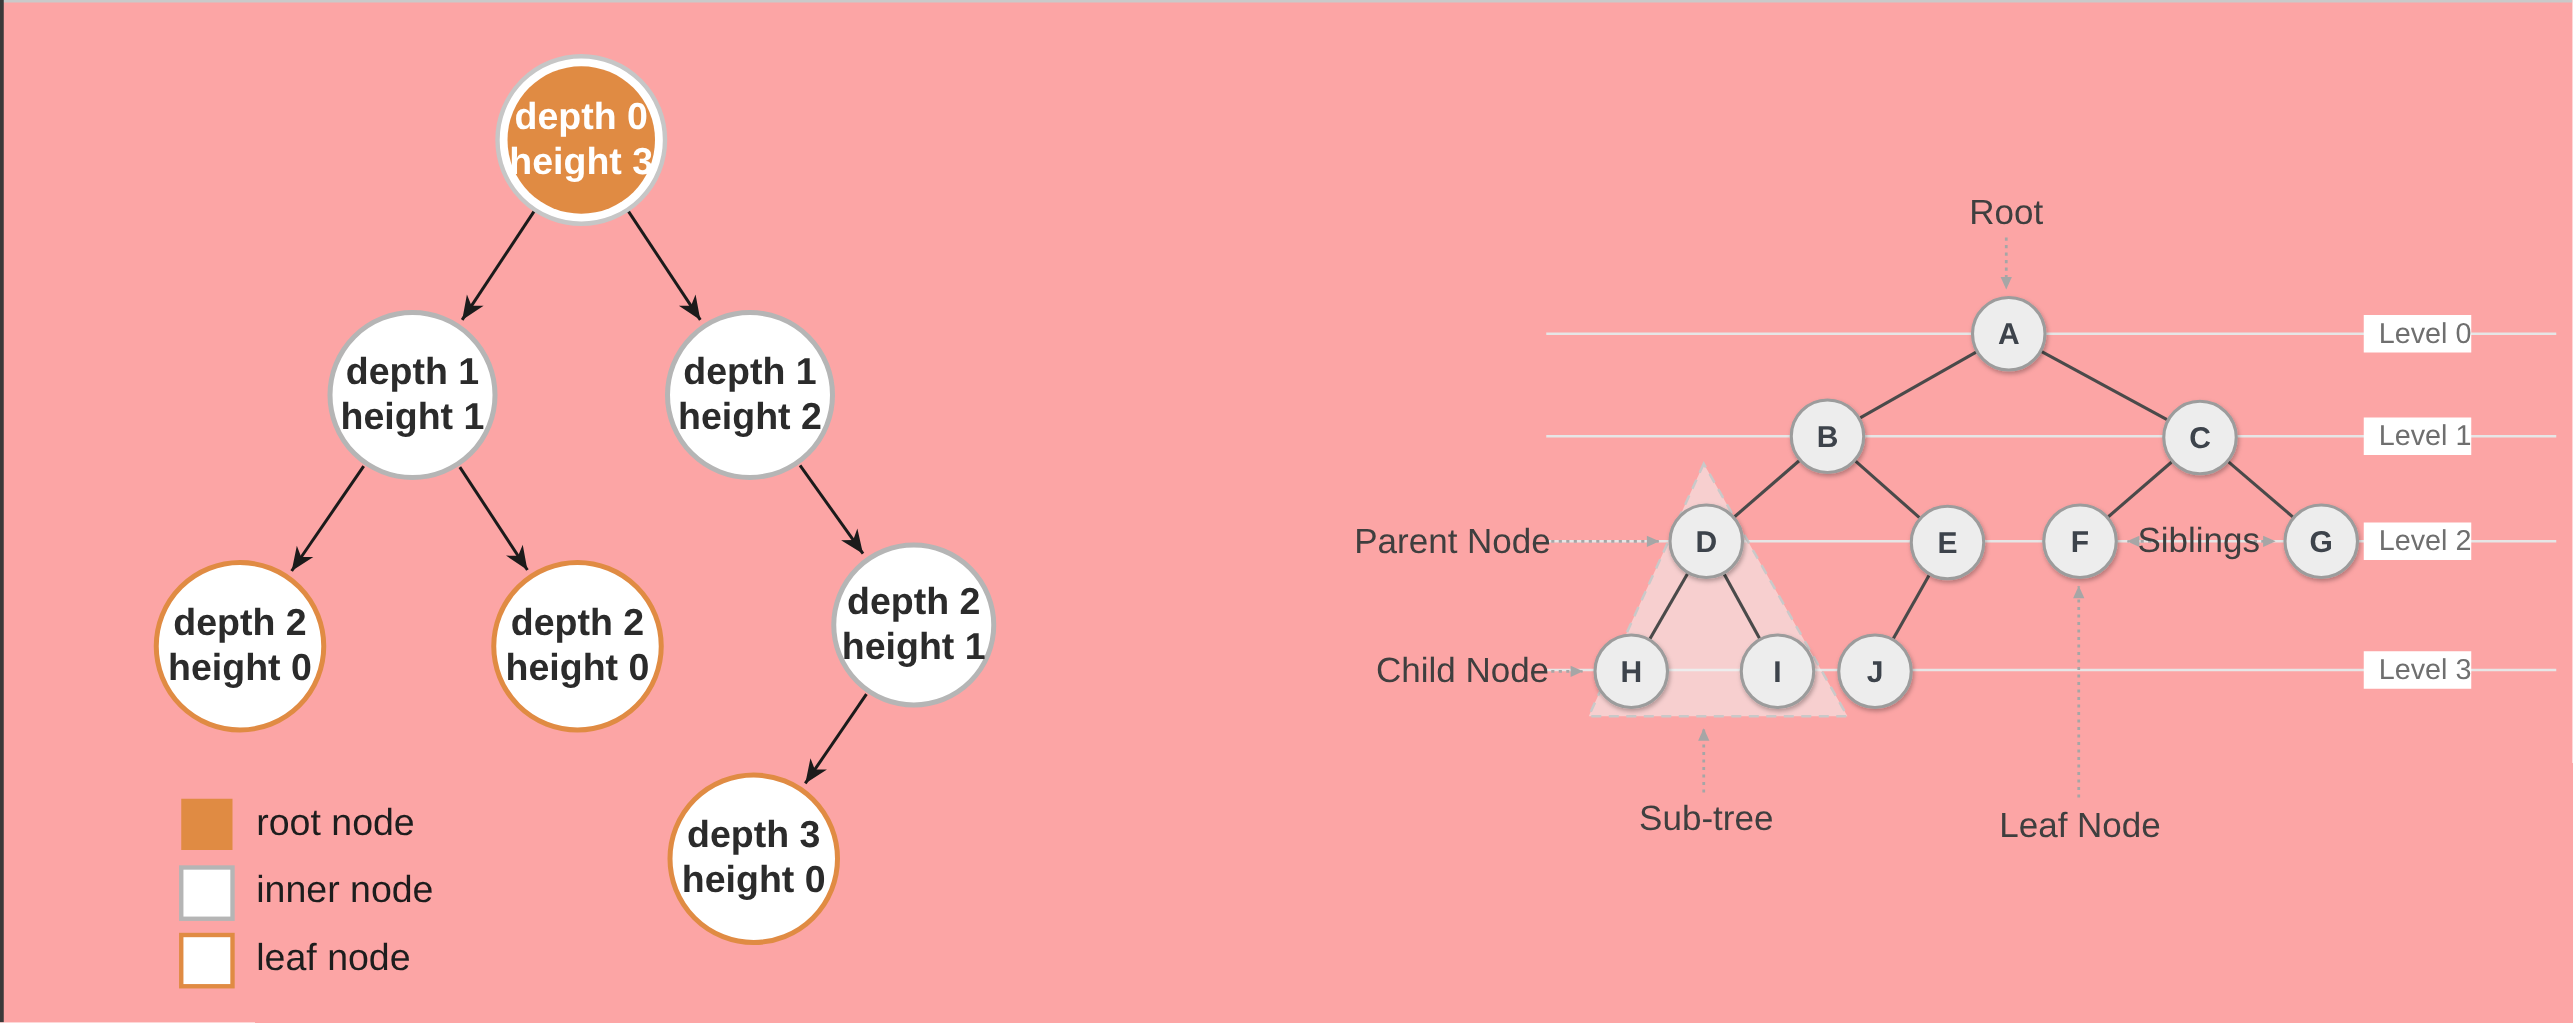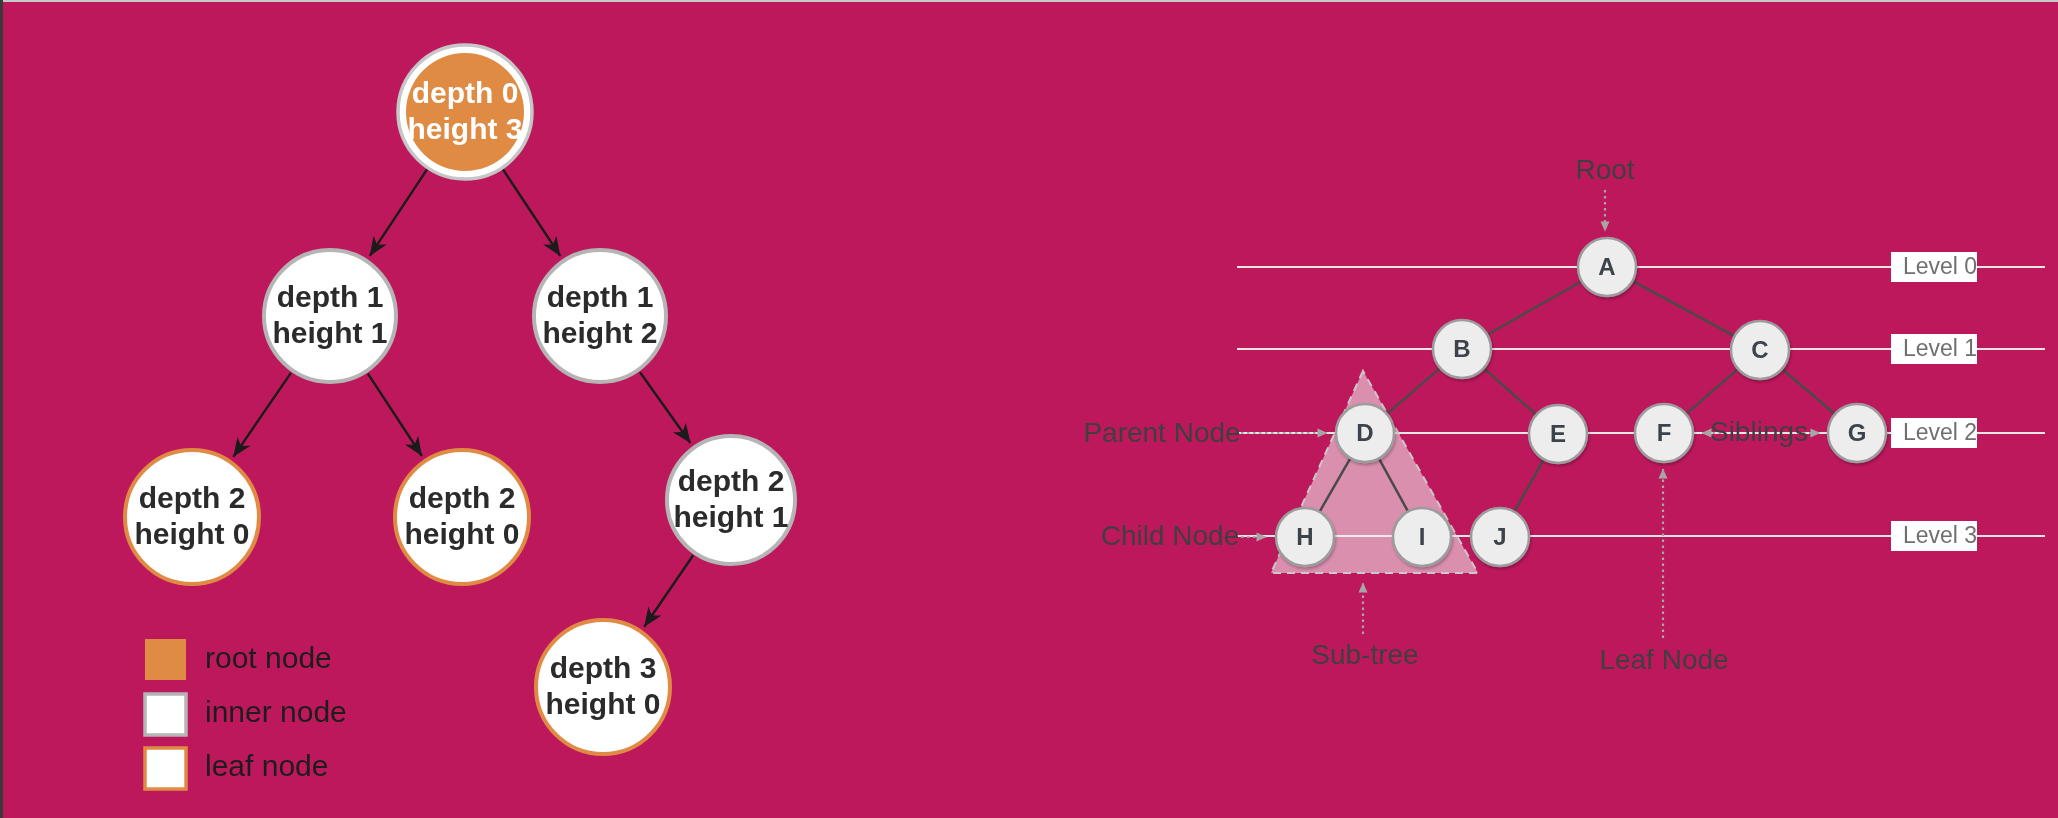--- a/index.html
+++ b/index.html
@@ -1,17 +1,17 @@
 <!DOCTYPE html>
 <html><head>
 <meta charset="utf-8">
 <style>
   html,body{margin:0;padding:0;background:#ffffff;}
   .screen{
-    position:relative;width:2058px;height:818px;background:#be185d;overflow:hidden;
+    position:relative;width:2058px;height:818px;background:#fca5a5;overflow:hidden;
   }
   .edge-left{position:absolute;left:0;top:0;width:3px;height:818px;background:#3a3a3a;}
   .edge-top{position:absolute;left:0;top:0;width:2058px;height:2px;background:#c9c9c9;}
   svg text{font-family:"Liberation Sans","DejaVu Sans",sans-serif;}
 </style>
 </head>
 <body>
 
 <div class="screen">
   <div class="edge-top"></div>

